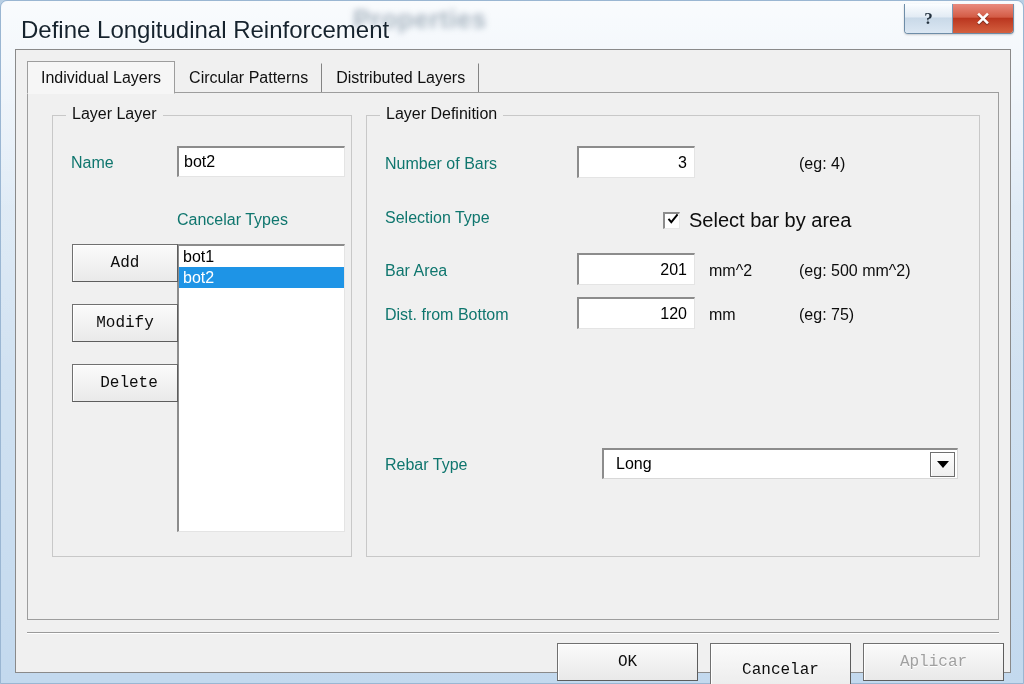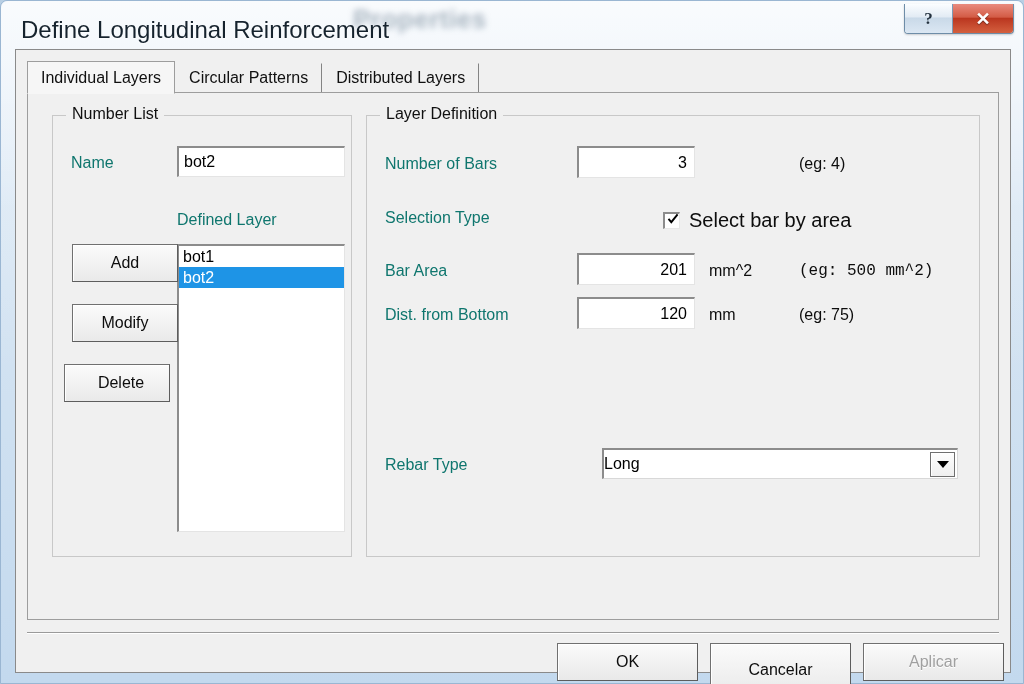--- a/index.html
+++ b/index.html
@@ -245,21 +245,21 @@
     border: 1px solid #707070;
     border-right-color: #5d5d5d;
     border-bottom-color: #5d5d5d;
     box-shadow: inset 1px 1px 0 #ffffff;
     display: flex;
     align-items: center;
     justify-content: center;
     font-size: 16px;
     color: #0d0d0d;
     cursor: default;
-    font-family: Liberation Sans, sans-serif;
+    font-family: Liberation Mono, monospace;
   }
   .btn.disabled { color: #a0a0a0; text-shadow: 0 1px 0 #ffffff; }
 
   
   #select-by-area-row {
     position: absolute;
     left: 296px; top: 93px;
     display: flex;
     align-items: center;
   }
@@ -296,21 +296,21 @@
     border-top: 2px solid #8c8c8c;
     border-left: 2px solid #8c8c8c;
     border-right: 1px solid #d8d8d8;
     border-bottom: 1px solid #d8d8d8;
     display: flex;
     align-items: center;
     cursor: default;
   }
   #rebar-type-value {
     flex: 1;
-    padding-left: 0;
+    padding-left: 12px;
     font-size: 16px;
     color: #000;
   }
   #rebar-dropdown-button {
     width: 25px; height: 25px;
     margin-right: 2px;
     box-sizing: border-box;
     background: linear-gradient(180deg,#fdfdfd 0%,#efefef 100%);
     border: 1px solid #6f6f6f;
     box-shadow: inset 1px 1px 0 #ffffff;
@@ -358,35 +358,35 @@
 
     <div id="tabstrip">
       <div class="tab active">Individual Layers</div>
       <div class="tab">Circular Patterns</div>
       <div class="tab">Distributed Layers</div>
     </div>
 
     <div id="tab-page">
 
       <div class="groupbox" id="layer-list-group">
-        <div class="group-legend">Number List</div>
+        <div class="group-legend">Layer Layer</div>
 
         <div class="fld-label" style="left:18px; top:38px;">Name</div>
         <div class="textbox" id="name-input" style="left:124px; top:30px; width:168px; height:31px;">bot2</div>
 
-        <div class="fld-label" style="left:124px; top:95px;">Defined Layer</div>
+        <div class="fld-label" style="left:124px; top:95px;">Cancelar Types</div>
 
         <div id="defined-types-listbox" style="left:124px; top:128px; width:168px; height:288px;">
           <div class="listitem">bot1</div>
           <div class="listitem selected">bot2</div>
         </div>
 
         <div class="btn" style="left:19px; top:128px; width:106px; height:38px;">Add</div>
         <div class="btn" style="left:19px; top:188px; width:106px; height:38px;">Modify</div>
-        <div class="btn" style="left:11px; top:248px; width:106px; height:38px;padding-left:8px;">Delete</div>
+        <div class="btn" style="left:19px; top:248px; width:106px; height:38px;padding-left:8px;">Delete</div>
       </div>
 
       <div class="groupbox" id="layer-def-group">
         <div class="group-legend">Layer Definition</div>
 
         <div class="fld-label" style="left:18px; top:39px;">Number of Bars</div>
         <div class="textbox right" style="left:210px; top:30px; width:118px; height:32px;">3</div>
         <div class="hint" style="left:432px; top:39px;">(eg:    4)</div>
 
         <div class="fld-label" style="left:18px; top:93px;">Selection Type</div>
@@ -395,21 +395,21 @@
             <svg id="checkmark-icon" viewBox="0 0 12 12">
               <path d="M1.5 5.8 L4.3 9.2 L10.6 1.4" stroke="#000000" stroke-width="1.9" fill="none"></path>
             </svg>
           </div>
           <div id="select-by-area-label">Select bar by area</div>
         </div>
 
         <div class="fld-label" style="left:18px; top:146px;">Bar Area</div>
         <div class="textbox right" style="left:210px; top:137px; width:118px; height:32px;">201</div>
         <div class="unit" style="left:342px; top:146px;">mm^2</div>
-        <div class="hint" style="left:432px; top:146px;font-family:Liberation Mono, monospace;">(eg:  500 mm^2)</div>
+        <div class="hint" style="left:432px; top:146px;">(eg:  500 mm^2)</div>
 
         <div class="fld-label" style="left:18px; top:190px;">Dist. from Bottom</div>
         <div class="textbox right" style="left:210px; top:181px; width:118px; height:32px;">120</div>
         <div class="unit" style="left:342px; top:190px;">mm</div>
         <div class="hint" style="left:432px; top:190px;">(eg:   75)</div>
 
         <div class="fld-label" style="left:18px; top:340px;">Rebar Type</div>
         <div id="rebar-type-combo">
           <div id="rebar-type-value">Long</div>
           <div id="rebar-dropdown-button">

